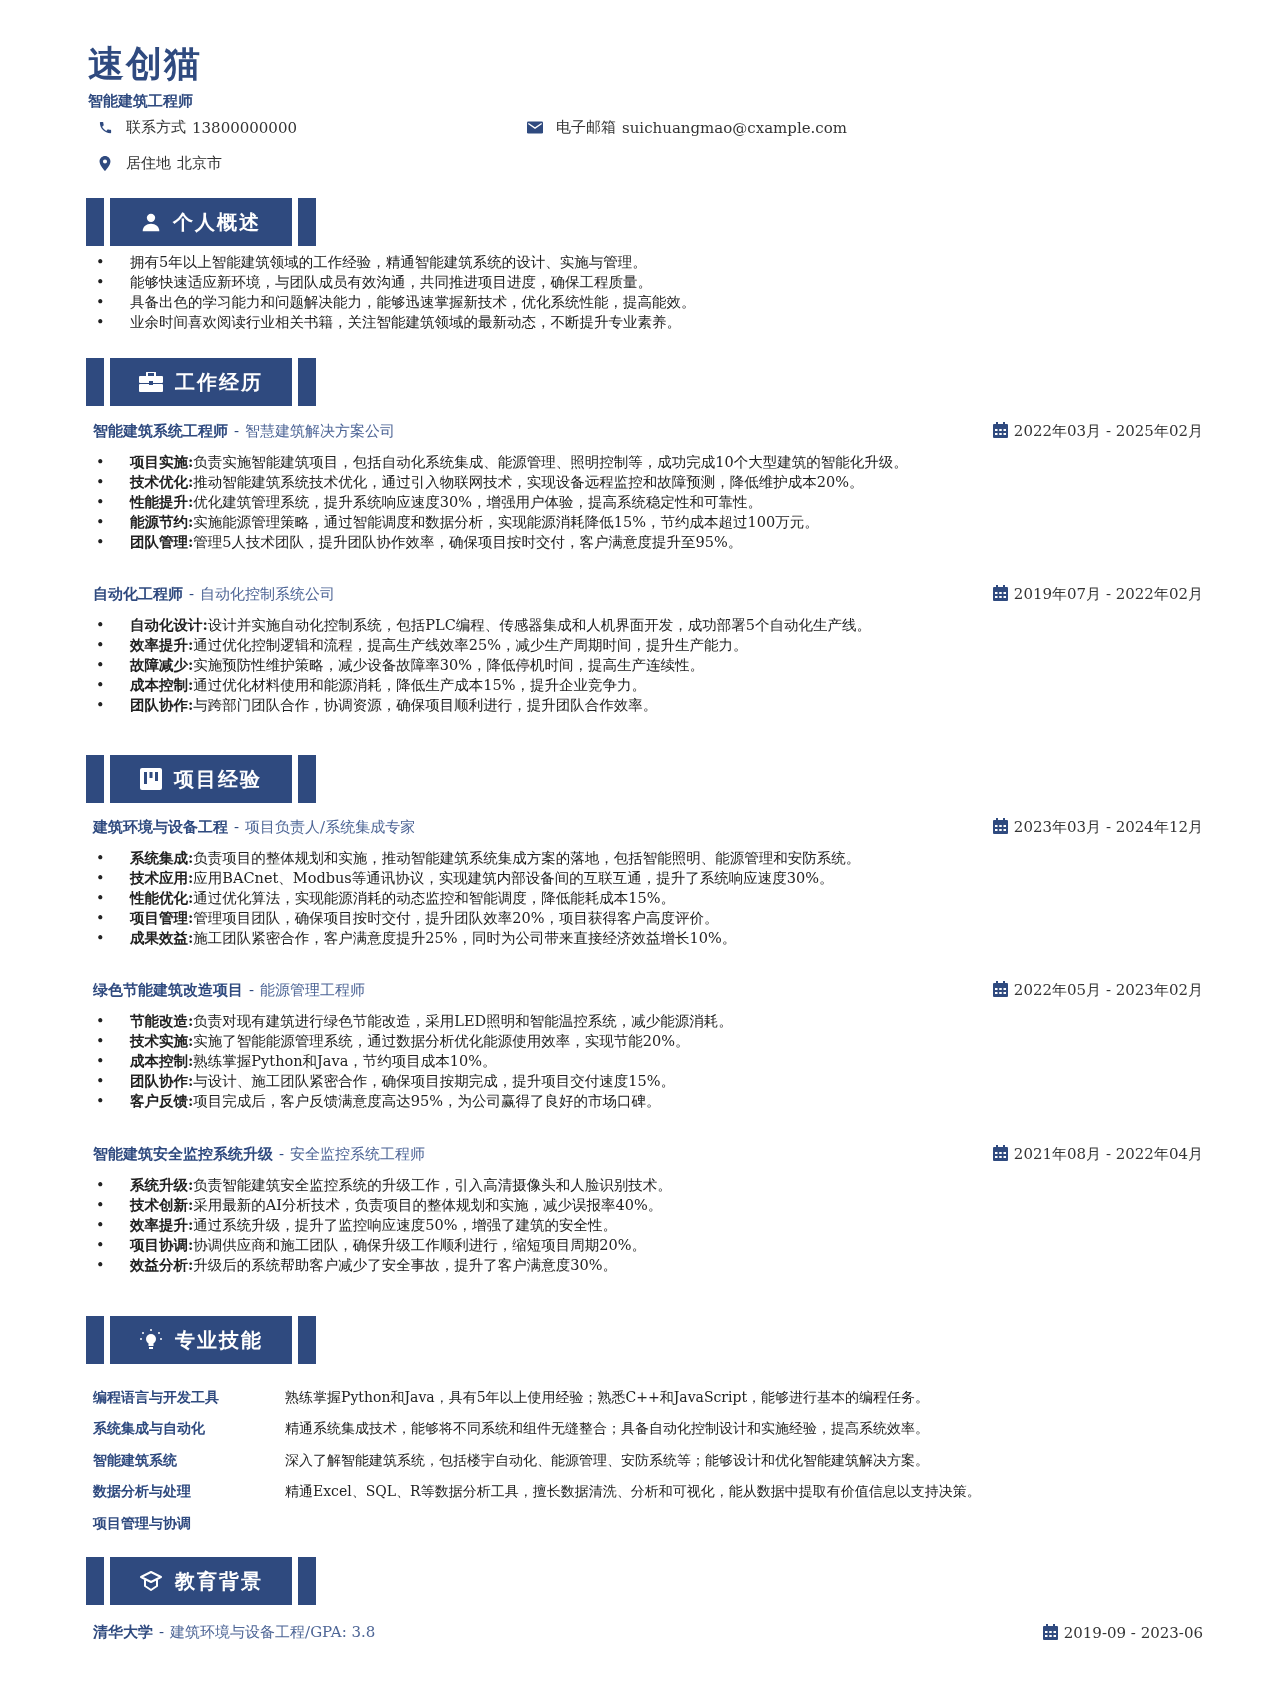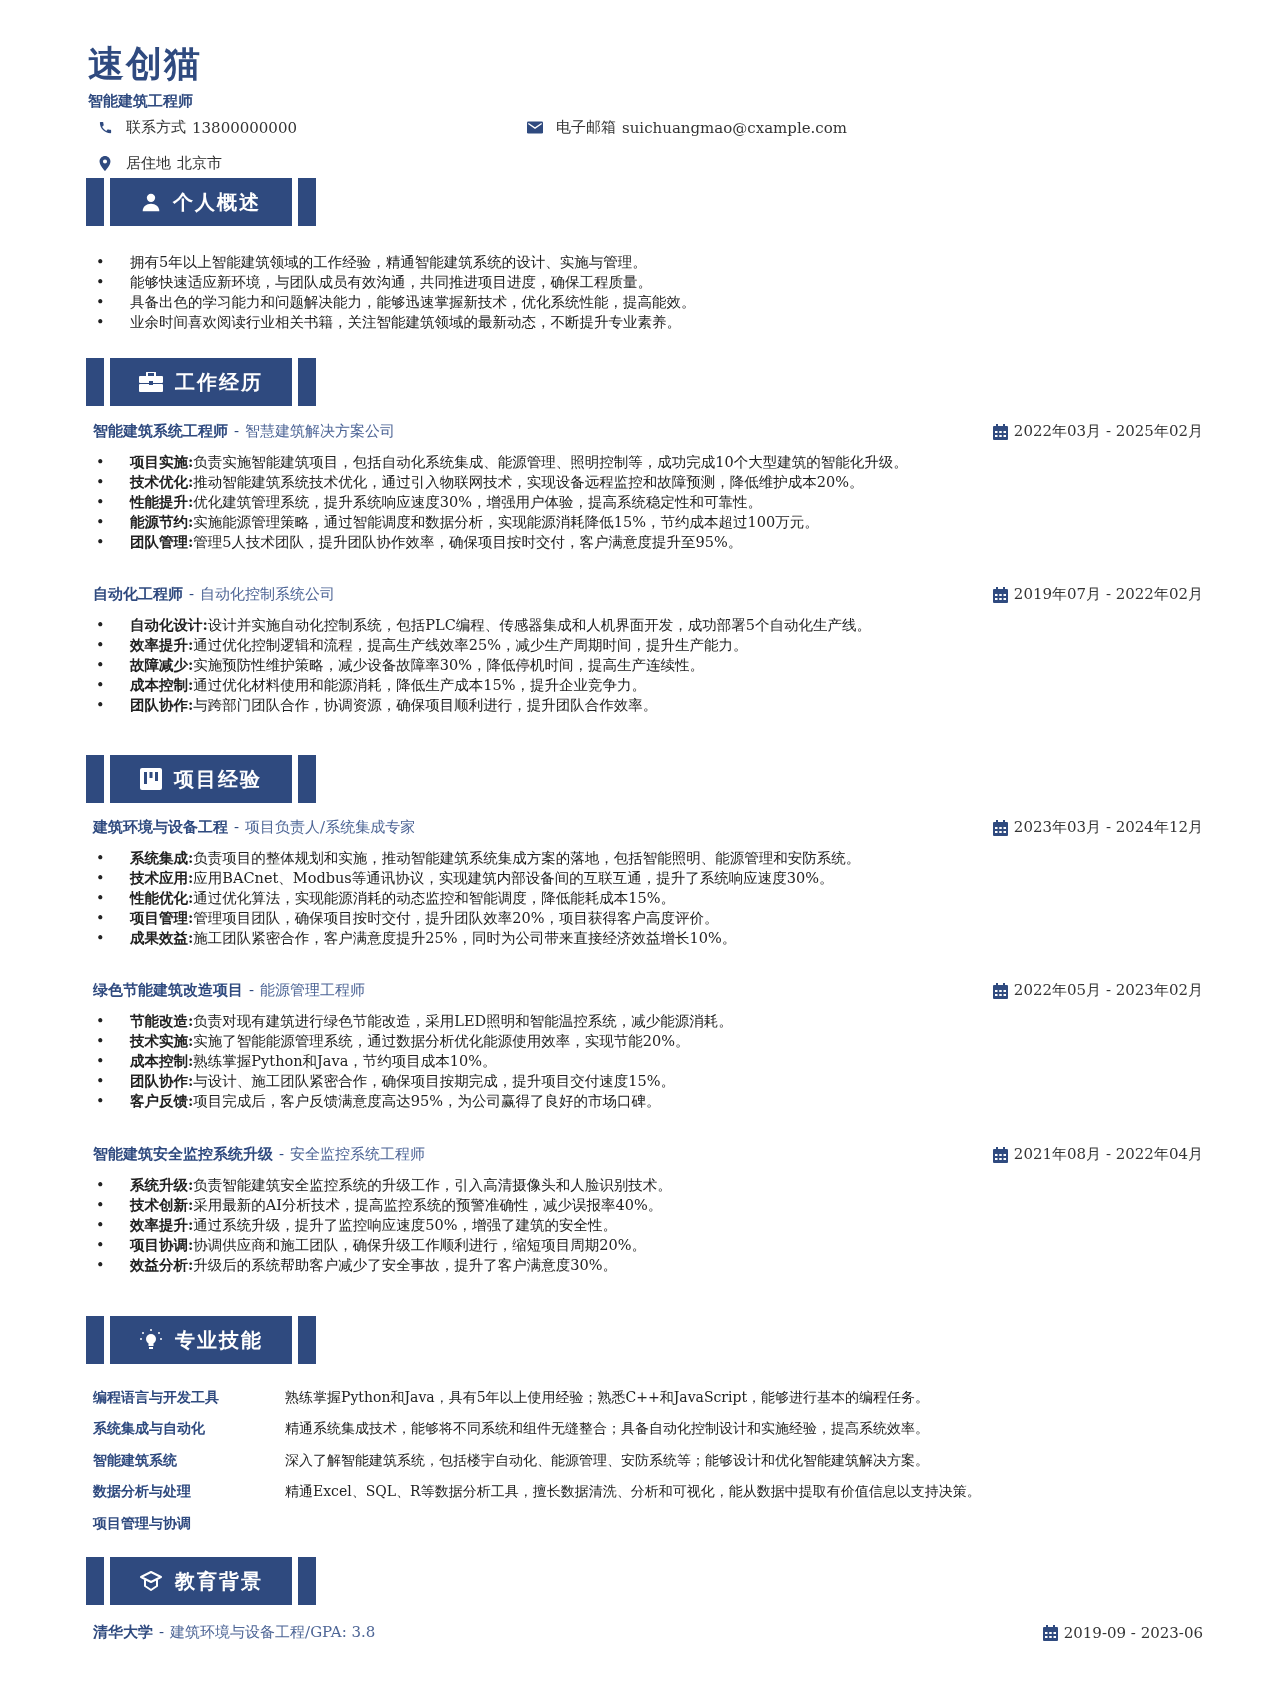--- a/index.html
+++ b/index.html
@@ -16,21 +16,21 @@
     .sec-head .block .ic { margin-right: 12px; display: inline-flex; }
     .sec-head .bar-r { position: absolute; left: 212px; top: 0; width: 18px; height: 48px; background: #2f4a7f; }
     ul.bullets { list-style: none; position: absolute; left: 96px; }
     ul.bullets li { position: relative; padding-left: 34px; font-size: 14.5px; line-height: 20px; color: #222; white-space: nowrap; }
     ul.bullets li::before { content: "•"; position: absolute; left: 0; top: 0; color: #222; }
     ul.bullets li .k { font-weight: bold; color: #222; }
     .entry-head { position: absolute; left: 93px; width: 1110px; display: flex; justify-content: space-between; align-items: center; font-size: 15px; }
     .entry-head .role { color: #2f4a7f; font-weight: bold; }
     .entry-head .sep { color: #2f4a7f; margin: 0 6px; }
     .entry-head .org { color: #4d6596; }
-    .entry-head .date { display: flex; align-items: center; color: #333; font-size: 15px; }
+    .entry-head .date { display: flex; color: #333; font-size: 15px; }
     .entry-head .date .ic { margin-right: 6px; display: inline-flex; }
     .skills { position: absolute; left: 93px; top: 1375px; }
     .skill-row { display: flex; height: 31.5px; align-items: flex-end; font-size: 14px; }
     .skill-row .sk { width: 192px; color: #2f4a7f; font-weight: bold; }
     .skill-row .sv { color: #222; white-space: nowrap; }
   </style>
 </head>
 <body>
 
 <div class="page">
@@ -62,21 +62,21 @@
   <div class="contact" style="left:96px; top:154px;justify-content:flex-end;">
     <span class="ic">
       <svg width="12" height="15" viewBox="0 0 16 22">
           <path fill="#2f4a7f" d="M8 0C3.6 0 0 3.6 0 8c0 6 8 14 8 14s8-8 8-14c0-4.4-3.6-8-8-8zm0 11a3 3 0 1 1 0-6 3 3 0 0 1 0 6z"></path>
         </svg>
     </span>
     <span class="lbl">居住地</span>
     <span>北京市</span>
   </div>
 
-  <div class="sec-head" style="top:178px;">
+  <div class="sec-head" style="top:198px;">
     <div class="bar-l"></div>
     <div class="block">
       <span class="ic">
         <svg width="20" height="20" viewBox="0 0 24 24">
             <circle cx="12" cy="7" r="5" fill="#fff"></circle>
             <path d="M2 23c0-5.5 4.5-9 10-9s10 3.5 10 9z" fill="#fff"></path>
           </svg>
       </span>
       <span>个人概述</span>
     </div>
@@ -263,21 +263,21 @@
               <rect x="6.25" y="11" width="2.5" height="2"></rect>
               <rect x="10.5" y="11" width="2.5" height="2"></rect>
             </g>
           </svg>
       </span>
       <span>2021年08月 - 2022年04月</span>
     </div>
   </div>
   <ul class="bullets" style="top:1175px;">
     <li><span class="k">系统升级:</span><span>负责智能建筑安全监控系统的升级工作，引入高清摄像头和人脸识别技术。</span></li>
-    <li><span class="k">技术创新:</span><span>采用最新的AI分析技术，提高监控系统的预警准确性，减少误报率40%。</span></li>
+    <li><span class="k">技术创新:</span><span>采用最新的AI分析技术，负责项目的整体规划和实施，减少误报率40%。</span></li>
     <li><span class="k">效率提升:</span><span>通过系统升级，提升了监控响应速度50%，增强了建筑的安全性。</span></li>
     <li><span class="k">项目协调:</span><span>协调供应商和施工团队，确保升级工作顺利进行，缩短项目周期20%。</span></li>
     <li><span class="k">效益分析:</span><span>升级后的系统帮助客户减少了安全事故，提升了客户满意度30%。</span></li>
   </ul>
 
   <div class="sec-head" style="top:1316px;">
     <div class="bar-l"></div>
     <div class="block">
       <span class="ic">
         <svg width="24" height="24" viewBox="0 0 24 24">

